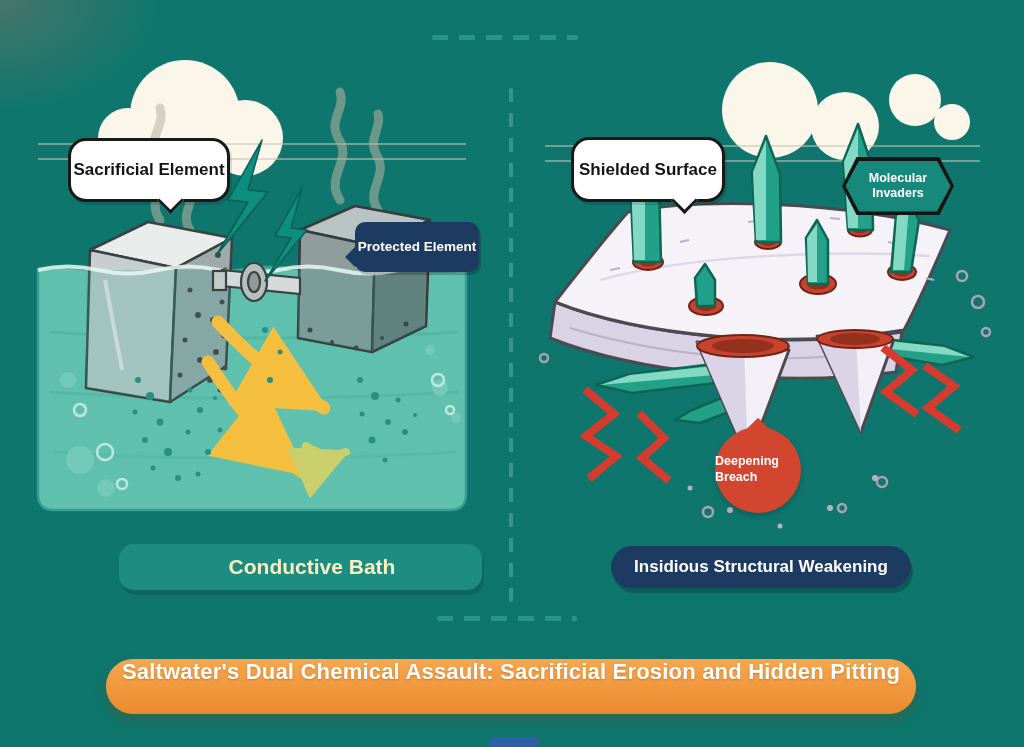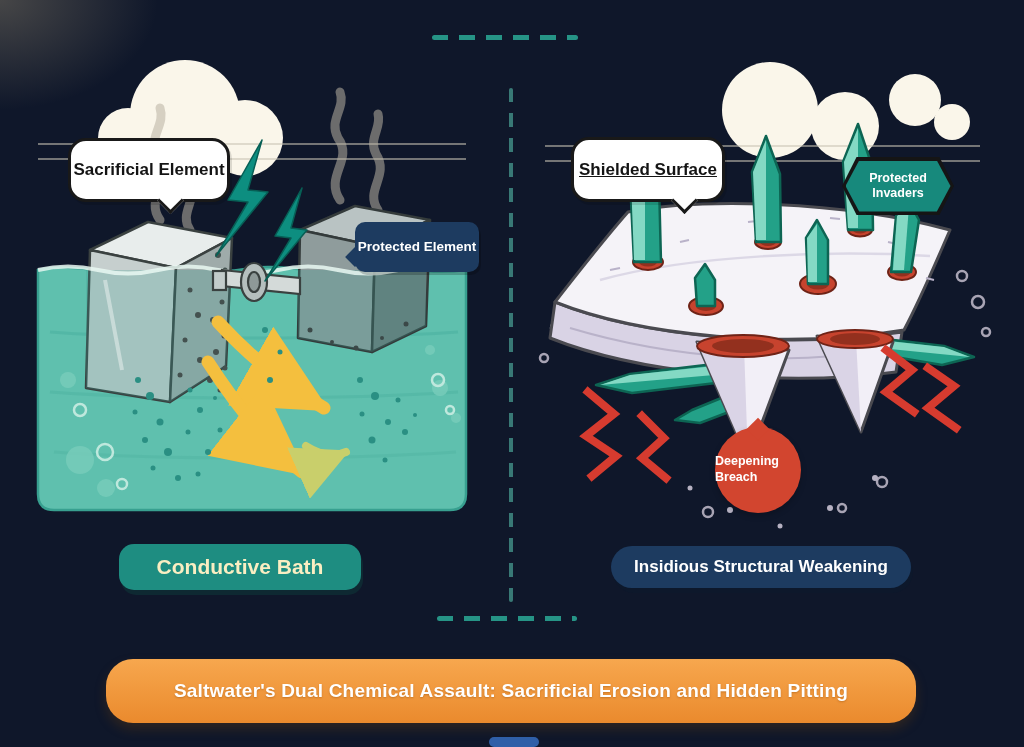--- a/index.html
+++ b/index.html
@@ -1,16 +1,16 @@
 <!DOCTYPE html>
 <html><head>
 <meta charset="utf-8">
 <style>
   html,body{margin:0;padding:0;}
-  .stage{position:relative;width:1024px;height:747px;background:#0f172a;overflow:hidden;
+  .stage{position:relative;width:1024px;height:747px;background:#0f766e;overflow:hidden;
          font-family:"Liberation Sans","DejaVu Sans",sans-serif;}
   svg{position:absolute;display:block;}
   .bg-decor{left:0;top:0;z-index:0;}
   .art{z-index:1;}
 
   
   .dash{position:absolute;border-radius:3px;z-index:2;}
   .dash.top{left:432px;top:35px;width:146px;height:5px;
     background:repeating-linear-gradient(90deg,#269486 0 16px,transparent 16px 27px);}
   .dash.bottom{left:437px;top:616px;width:140px;height:5px;
@@ -20,21 +20,21 @@
 
   
   .callout{position:absolute;background:#fff;border:3.5px solid #191919;border-radius:18px;
     display:flex;align-items:center;justify-content:center;text-align:center;
     font-weight:800;font-size:17px;line-height:1.12;color:#141414;z-index:5;
     box-shadow:2px 3px 0 rgba(0,0,0,.12);}
   .callout::after{content:"";position:absolute;bottom:-11px;left:58%;width:16px;height:16px;
     background:#fff;border-right:3.5px solid #191919;border-bottom:3.5px solid #191919;
     transform:rotate(45deg);}
   .callout.sacrificial{left:68px;top:138px;width:156px;height:58px;}
-  .callout.shielded{left:571px;top:137px;width:148px;height:59px;text-decoration:underline;}
+  .callout.shielded{left:571px;top:137px;width:148px;height:59px;}
   .callout.shielded::after{left:68%;}
 
   .protected{position:absolute;left:345px;top:222px;width:124px;height:50px;background:#1d3b60;
     border-radius:10px;color:#fff;font-weight:700;font-size:13.5px;line-height:1.2;
     display:flex;align-items:center;justify-content:center;text-align:center;z-index:5;
     box-shadow:2px 3px 0 rgba(0,0,0,.2);margin-left:10px;}
   .protected::before{content:"";position:absolute;left:-7px;top:55%;width:14px;height:14px;
     background:#1d3b60;transform:rotate(45deg);}
 
   
@@ -47,29 +47,29 @@
   
   .breach{position:absolute;left:715px;top:427px;width:86px;height:86px;border-radius:50%;
     background:#d2452f;color:#fff;font-weight:700;font-size:12.5px;line-height:1.25;
     display:flex;align-items:center;justify-content:center;z-index:5;box-shadow:0 3px 6px rgba(0,0,0,.2);}
   .breach::before{content:"";position:absolute;top:-6px;left:50%;margin-left:-8px;width:16px;height:16px;
     background:#d2452f;transform:rotate(45deg);z-index:-1;}
 
   
   .caption{position:absolute;display:flex;align-items:center;justify-content:center;
     font-weight:800;z-index:5;text-align:center;}
-  .caption.conductive{left:119px;top:544px;width:242px;height:46px;background:#1e8d81;color:#faeec2;
-    font-size:21px;border-radius:15px;box-shadow:2px 5px 0 rgba(15,75,66,.35);}
+  .caption.conductive{left:119px;top:544px;width:340px;height:46px;background:#1e8d81;color:#faeec2;
+    font-size:21px;border-radius:15px;box-shadow:2px 5px 0 rgba(15,75,66,.35);padding-left:23px;}
   .caption.weakening{left:611px;top:546px;width:300px;height:42px;background:#1d3b60;color:#fff;
     font-size:17px;border-radius:21px;box-shadow:2px 5px 0 rgba(10,25,45,.3);}
 
   
-  .banner{position:absolute;left:106px;top:659px;width:810px;height:64px;border-radius:27px;
-    background:linear-gradient(180deg,#f7a74e,#ea8a2d);color:#fff;font-weight:800;font-size:19px;
-    display:flex;align-items:center;justify-content:center;z-index:5;letter-spacing:.2px;
+  .banner{position:absolute;left:106px;top:659px;width:810px;height:55px;border-radius:27px;
+    background:linear-gradient(180deg,#f7a74e,#ea8a2d);color:#fff;font-weight:800;font-size:22px;
+    display:flex;align-items:flex-start;justify-content:center;z-index:5;letter-spacing:.2px;
     box-shadow:0 6px 12px rgba(120,70,10,.3);text-shadow:0 1px 2px rgba(120,60,0,.35);}
 
   .notch{position:absolute;left:489px;top:737px;width:50px;height:10px;background:#2f5fa8;
     border-radius:5px;z-index:5;}
   .corner-shade{position:absolute;left:0;top:0;width:180px;height:125px;z-index:8;pointer-events:none;
     background:radial-gradient(ellipse at 0% 0%,rgba(125,117,100,.5),rgba(125,117,100,0) 62%);}
 </style>
 </head>
 <body>
 
@@ -325,21 +325,21 @@
 
   <div class="protected">
     <span>Protected Element</span>
   </div>
 
   <div class="callout shielded">
     <span>Shielded Surface</span>
   </div>
 
   <div class="diamond">
-    <div class="diamond-inner">Protected Invaders</div>
+    <div class="diamond-inner">Molecular Invaders</div>
   </div>
 
   <div class="breach">
     <span>Deepening Breach</span>
   </div>
 
   <div class="caption conductive">
     <span>Conductive Bath</span>
   </div>
   <div class="caption weakening">

